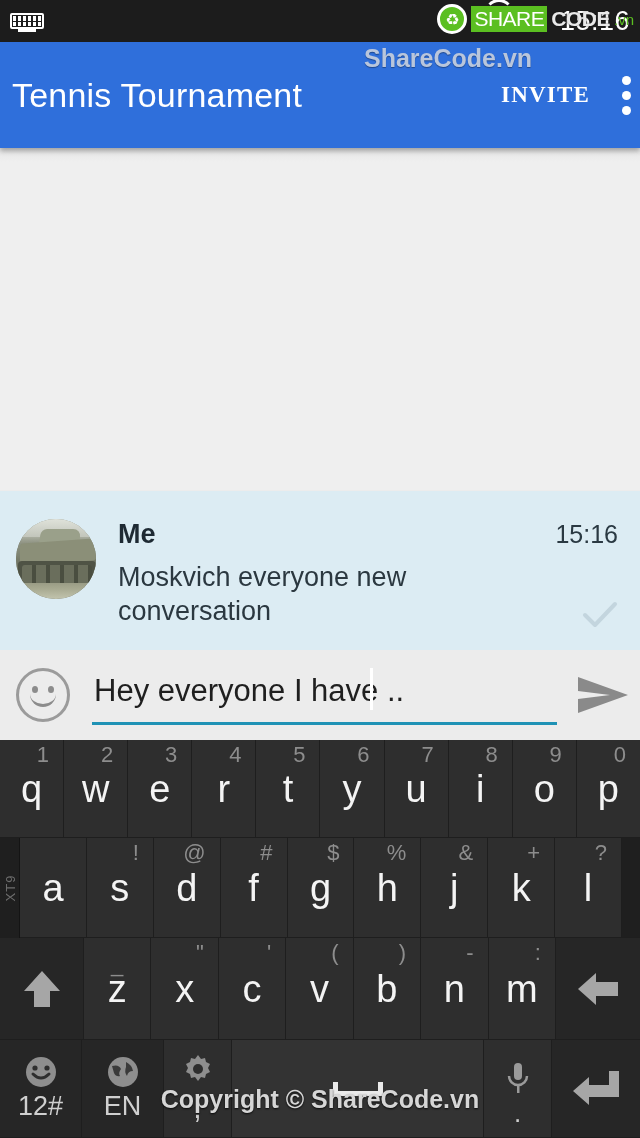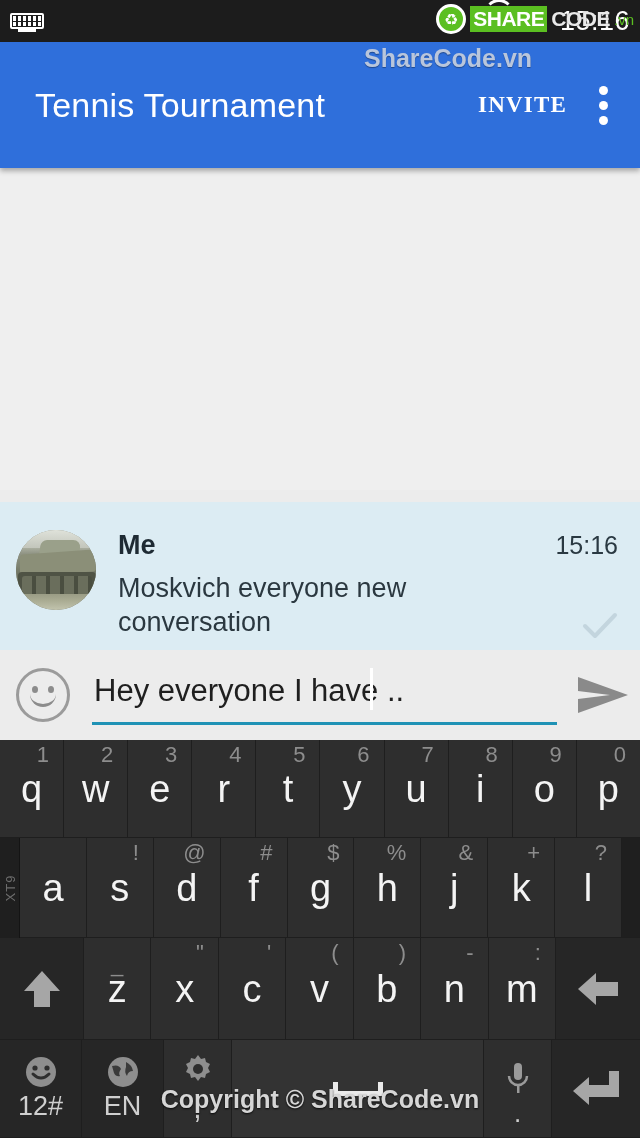--- a/index.html
+++ b/index.html
@@ -63,37 +63,37 @@
     position:absolute; right:6px; top:4px; display:flex; align-items:center; gap:4px;
     z-index:7; pointer-events:none;
   }
   .wm-badge{
     width:30px;height:30px;border-radius:50%;
     background:#5bbf21; border:3px solid #fff;
     display:flex;align-items:center;justify-content:center;
     color:#fff; font-size:16px; font-weight:bold;
   }
   .wm-share{
-    background:#5bbf21; color:#fff; font-weight:bold; font-size:21px;
+    background:#5bbf21; color:#fff; font-weight:normal; font-size:21px;
     padding:1px 3px; letter-spacing:-0.5px;
   }
   .wm-code{
     color:#e8e8e8; font-weight:bold; font-size:21px; letter-spacing:-0.5px;
     text-shadow:0 0 2px rgba(0,0,0,.6);
   }
   .wm-vn{ color:#5bbf21; font-weight:normal; font-size:15px; }
   .wm-bar{
     position:absolute; right:84px; top:1px; width:76px; height:9px;
     background:#5bbf21; border:2px solid #fff; border-radius:1px;
   }
 
   
   .appbar{
-    position:absolute; left:0; top:42px; width:640px; height:126px;
-    background:#2f6fdb; display:flex; align-items:center; padding:0 35px;
+    position:absolute; left:0; top:42px; width:640px; height:106px;
+    background:#2f6fdb; display:flex; align-items:center; padding:0 12px;
     z-index:4; box-shadow:0 3px 5px rgba(0,0,0,.30);
   }
   .appbar .title{
     color:#ffffff; font-size:34px; font-weight:400; letter-spacing:0.2px;
   }
   .appbar .right{ margin-left:auto; display:flex; align-items:center; gap:26px; }
   .invite{
     color:#fff; font-size:23px; font-weight:bold; letter-spacing:1.2px;
     background:transparent; border:0; cursor:pointer;
     font-family:Liberation Serif, serif;
@@ -108,21 +108,21 @@
     pointer-events:none;
   }
 
   
   .convo{
     position:absolute; left:0; top:148px; width:640px; height:342px;
     background:linear-gradient(to bottom,#e6e6e6 0,#efefef 14px,#efefef 100%);
   }
 
   .msg{
-    position:absolute; left:0; top:502px; width:640px; height:160px;
+    position:absolute; left:0; top:491px; width:640px; height:160px;
     background:#dcecf3; display:flex; padding:28px 22px 0 16px;
   }
   .avatar{
     width:80px;height:80px;border-radius:50%; flex:0 0 80px; overflow:hidden;
     background:#6d6f5f; position:relative;
   }
   .avatar .tank{
     position:absolute; inset:0;
     background:
       linear-gradient(180deg,#cfd2c8 0%,#b9bdb0 18%,#8f9383 30%,#7d8270 46%,#6b6f5e 58%,#8b8d78 72%,#a9ab92 88%,#c2c4ae 100%);

